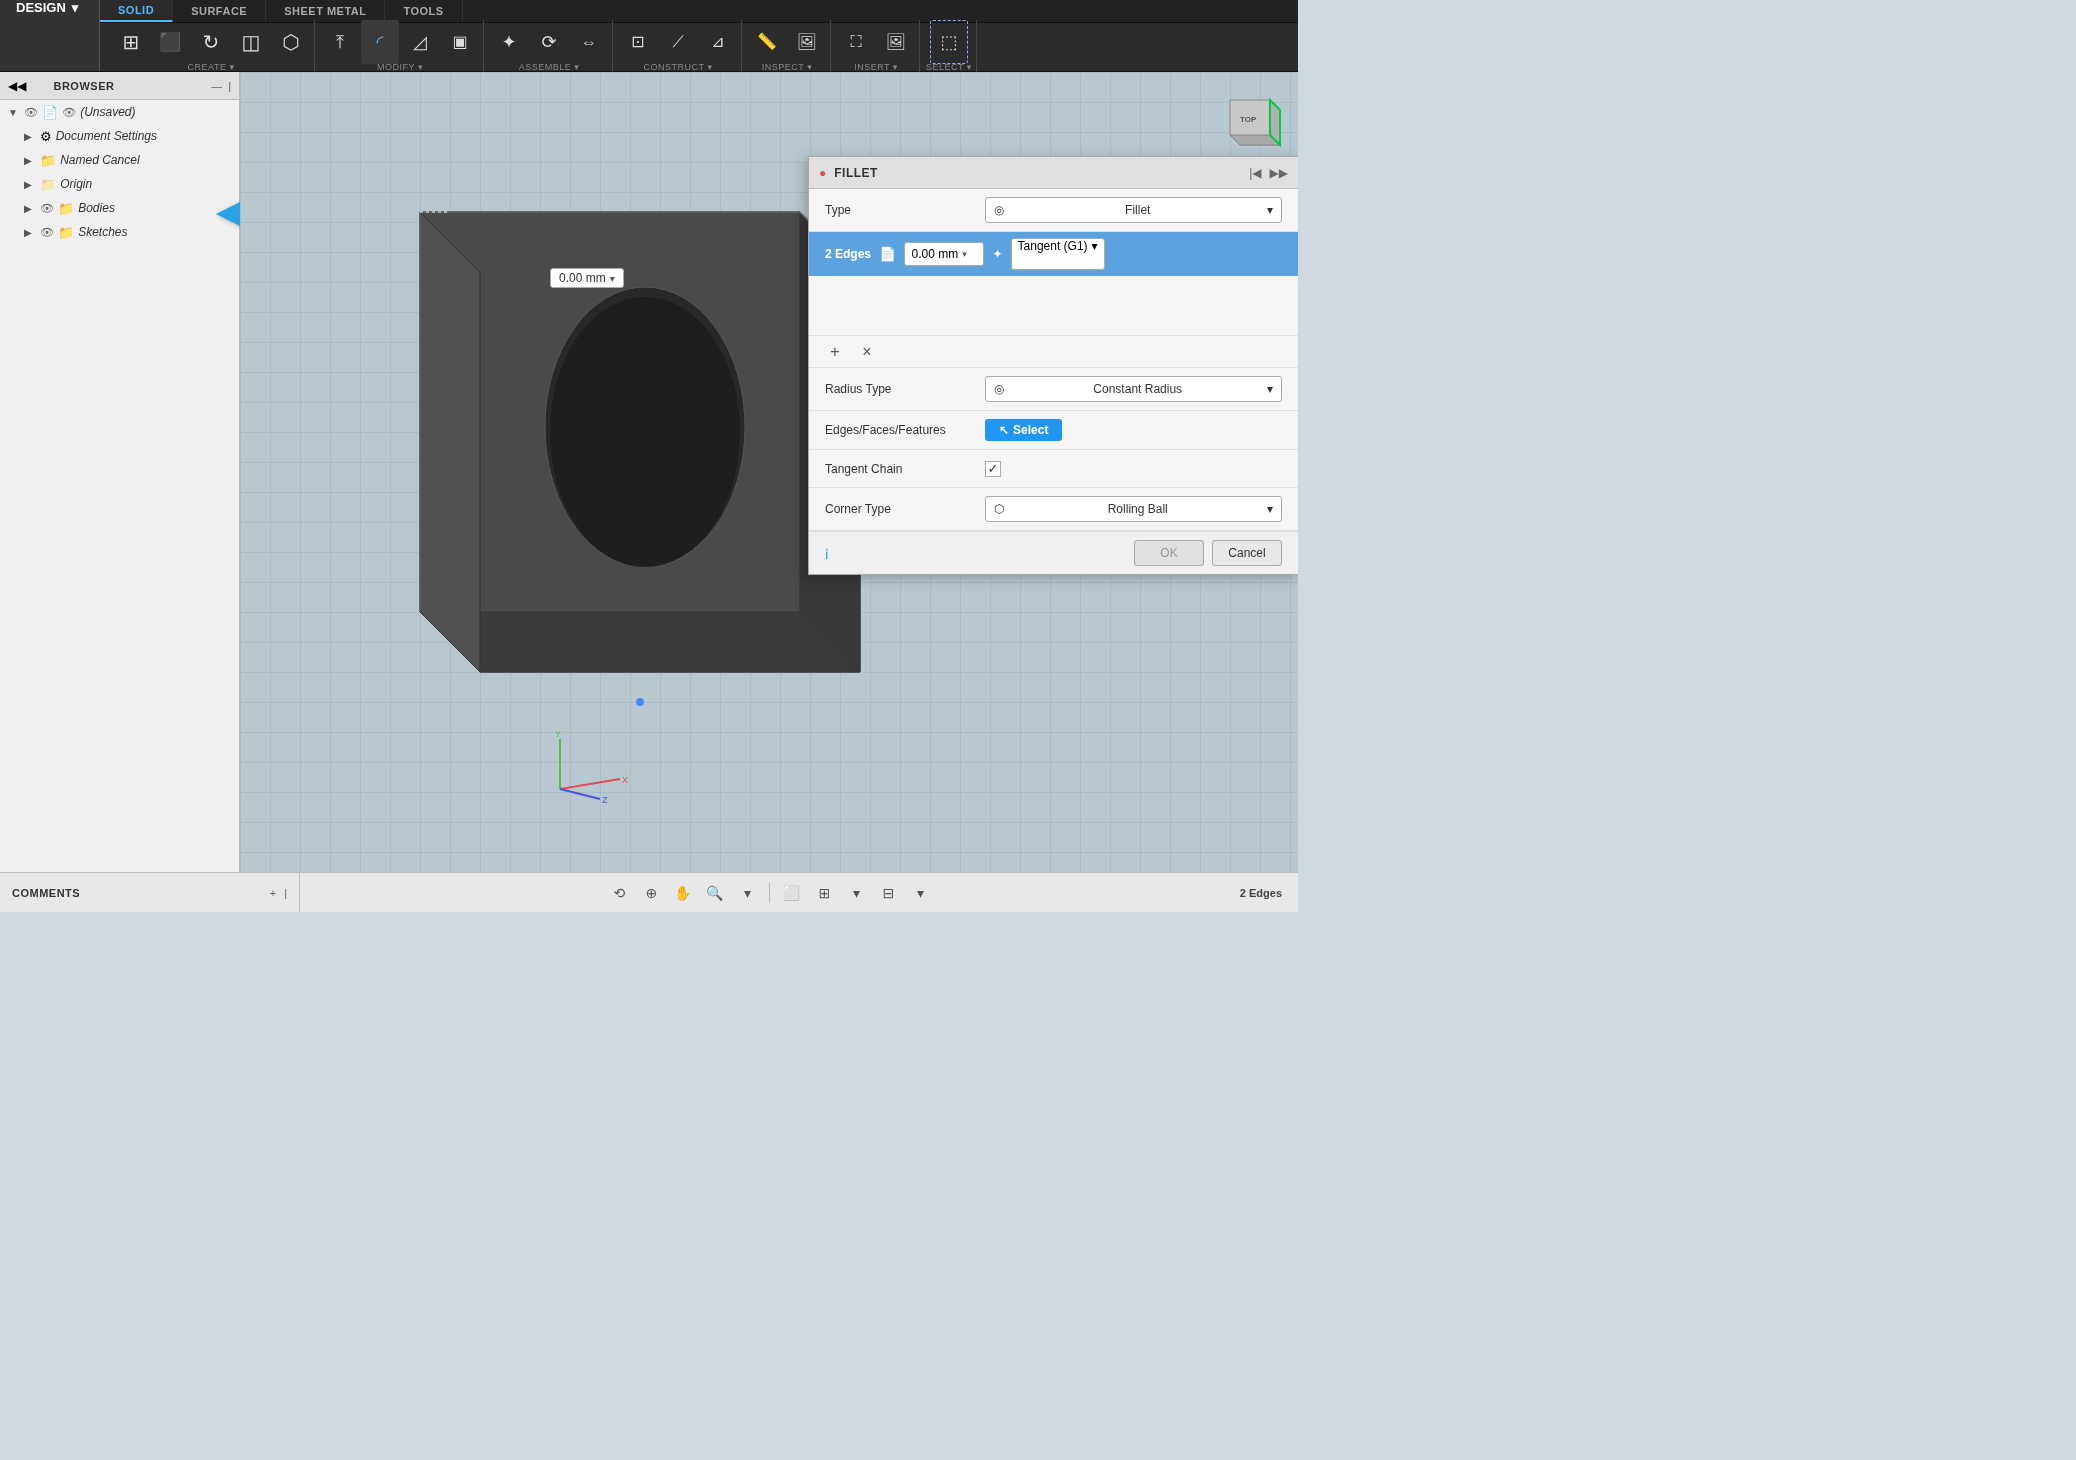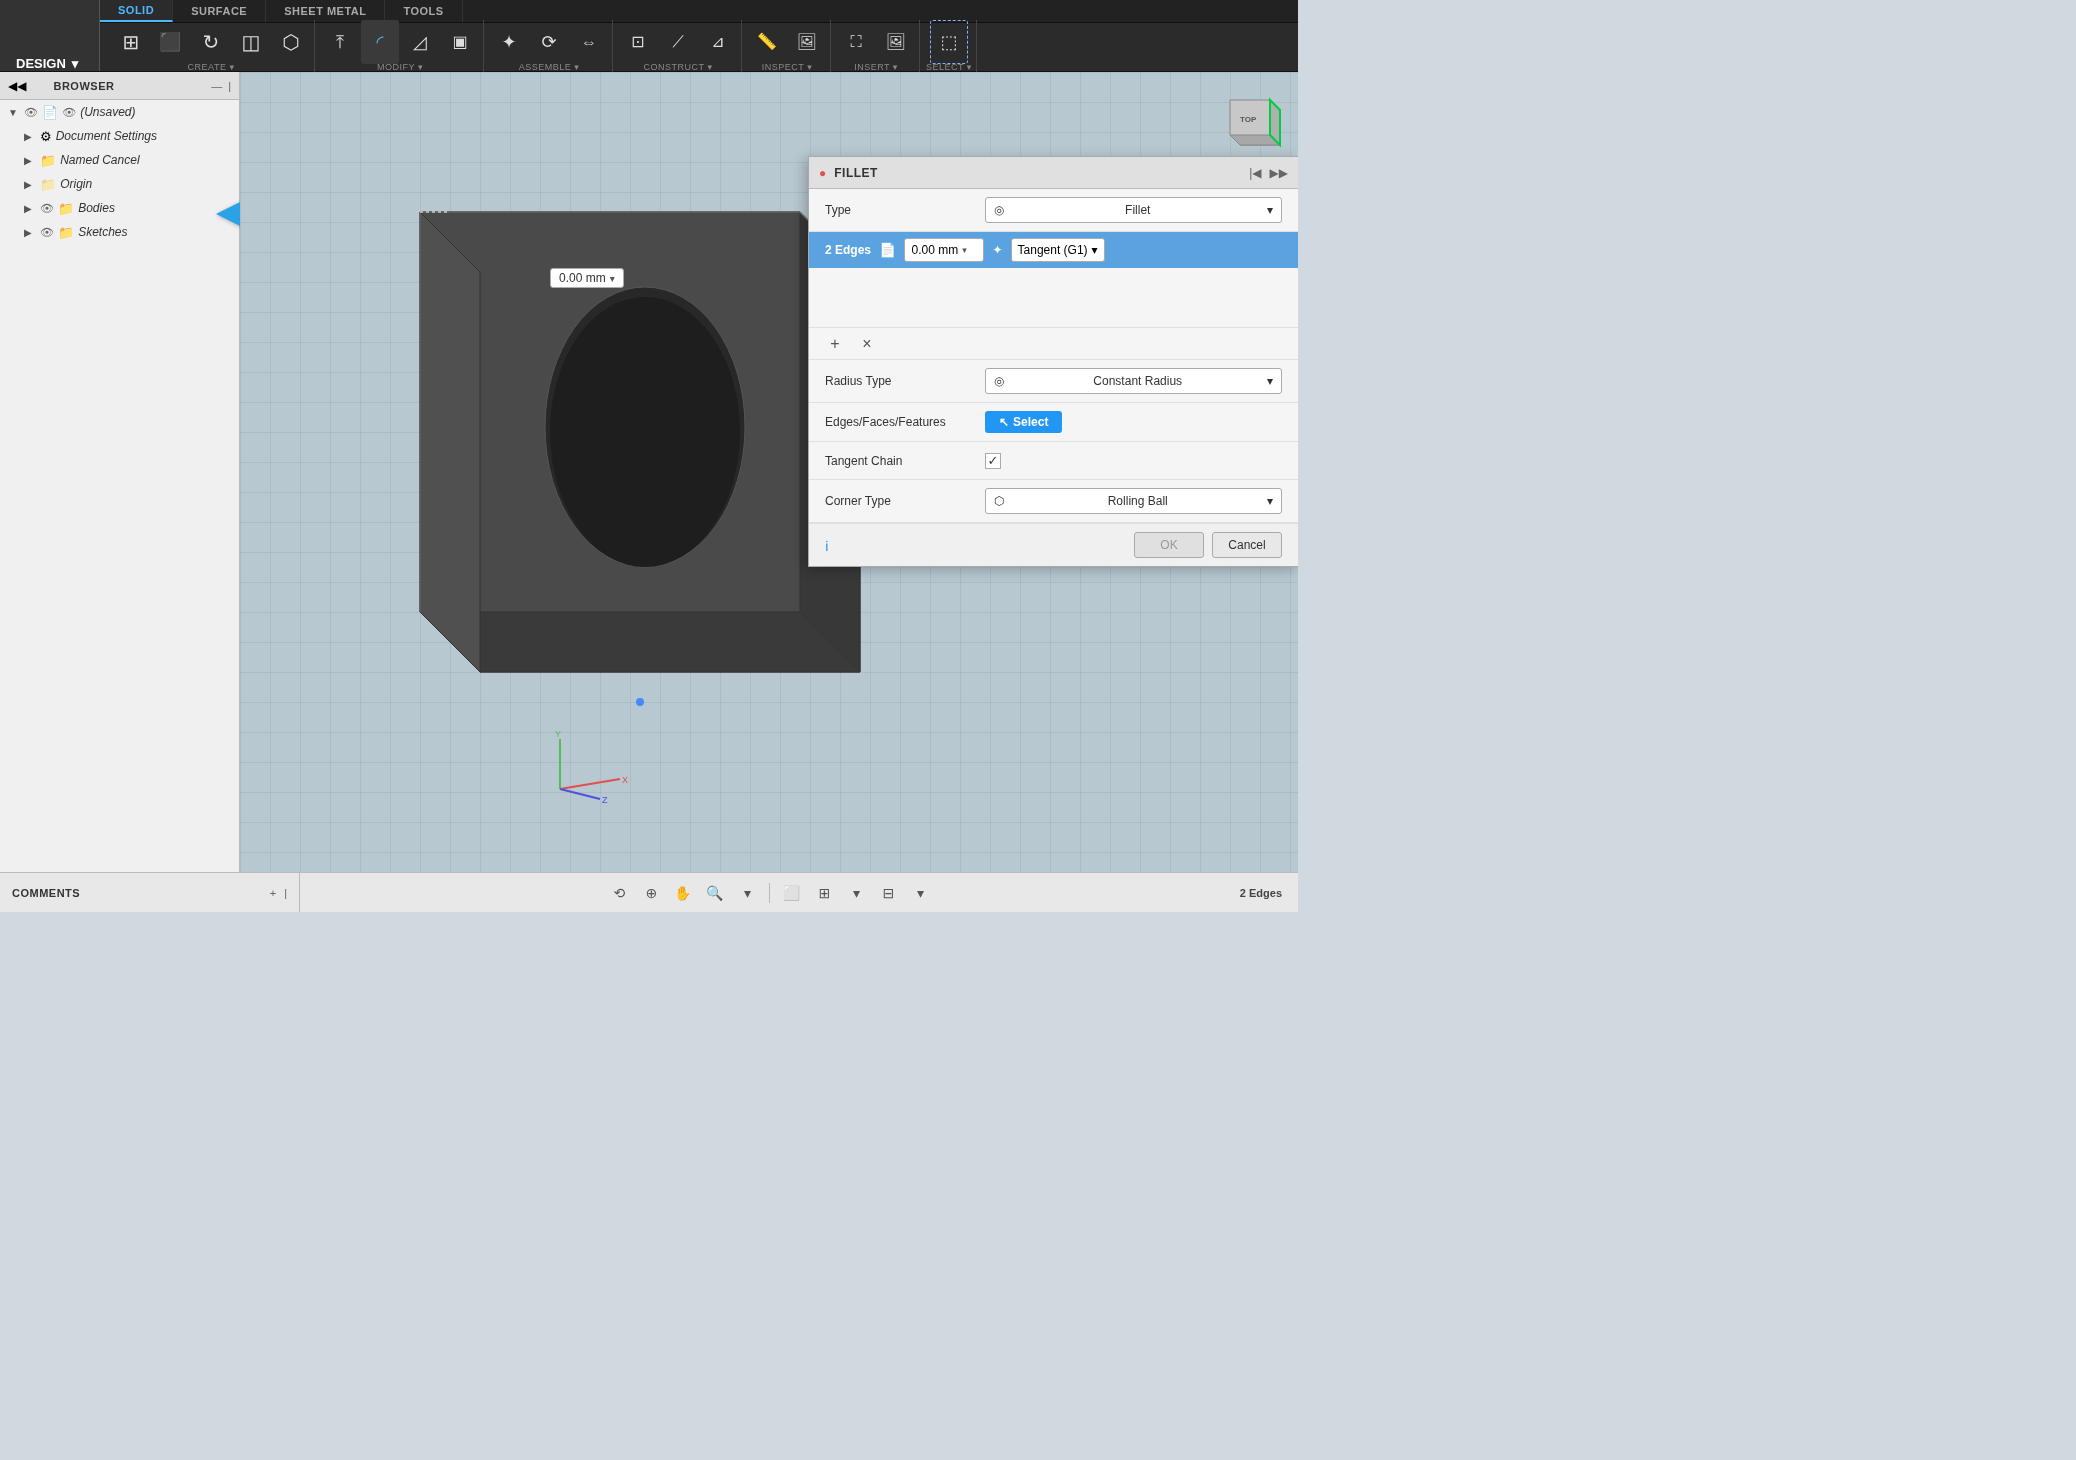--- a/index.html
+++ b/index.html
@@ -5,21 +5,21 @@
     * { box-sizing: border-box; margin: 0; padding: 0; }
     body { font-family: 'Segoe UI', Arial, sans-serif; background: #d0d8e0; width: 1298px; height: 912px; overflow: hidden; position: relative; font-size: 12px; }
 
     
     .top-toolbar {
       position: absolute; top: 0; left: 0; right: 0; height: 72px;
       background: #2b2b2b; display: flex; align-items: stretch;
       border-bottom: 1px solid #111;
     }
     .design-btn {
-      display: flex; align-items: flex-end; padding: 0 16px; color: #fff;
+      display: flex; align-items: flex-start; padding: 0 16px; color: #fff;
       font-size: 13px; font-weight: 600; background: #333; border-right: 1px solid #555;
       cursor: pointer; gap: 6px; min-width: 100px;
     }
     .tab-group {
       display: flex; flex-direction: column; flex: 1;
     }
     .tab-row {
       display: flex; align-items: flex-end; height: 24px; background: #222; border-bottom: 1px solid #111;
     }
     .tab-item {
@@ -149,21 +149,21 @@
     .edge-row-label { color: white; font-size: 12px; font-weight: 600; flex-shrink: 0; }
     .edge-icon { font-size: 14px; color: white; }
     .edge-input {
       background: white; border: 1px solid #aaa; border-radius: 3px;
       height: 24px; display: flex; align-items: center; padding: 0 6px; gap: 4px;
       font-size: 12px; cursor: pointer; min-width: 80px;
     }
     .edge-dropdown-arrow { font-size: 9px; color: #555; }
     .tangent-badge {
       background: white; border: 1px solid #aaa; border-radius: 3px;
-      height: 24px; display: flex; align-items: center; padding: 0 6px; gap: 4px;
+      height: 32px; display: flex; padding: 0 6px; gap: 4px;
       font-size: 12px; cursor: pointer;
     }
     .empty-area { height: 60px; background: #f5f5f5; border-bottom: 1px solid #e0e0e0; }
     .add-remove-row {
       display: flex; align-items: center; padding: 4px 16px; gap: 12px; border-bottom: 1px solid #e0e0e0;
       height: 32px;
     }
     .plus-btn, .minus-btn {
       font-size: 16px; color: #555; cursor: pointer; width: 20px; height: 20px;
       display: flex; align-items: center; justify-content: center;

